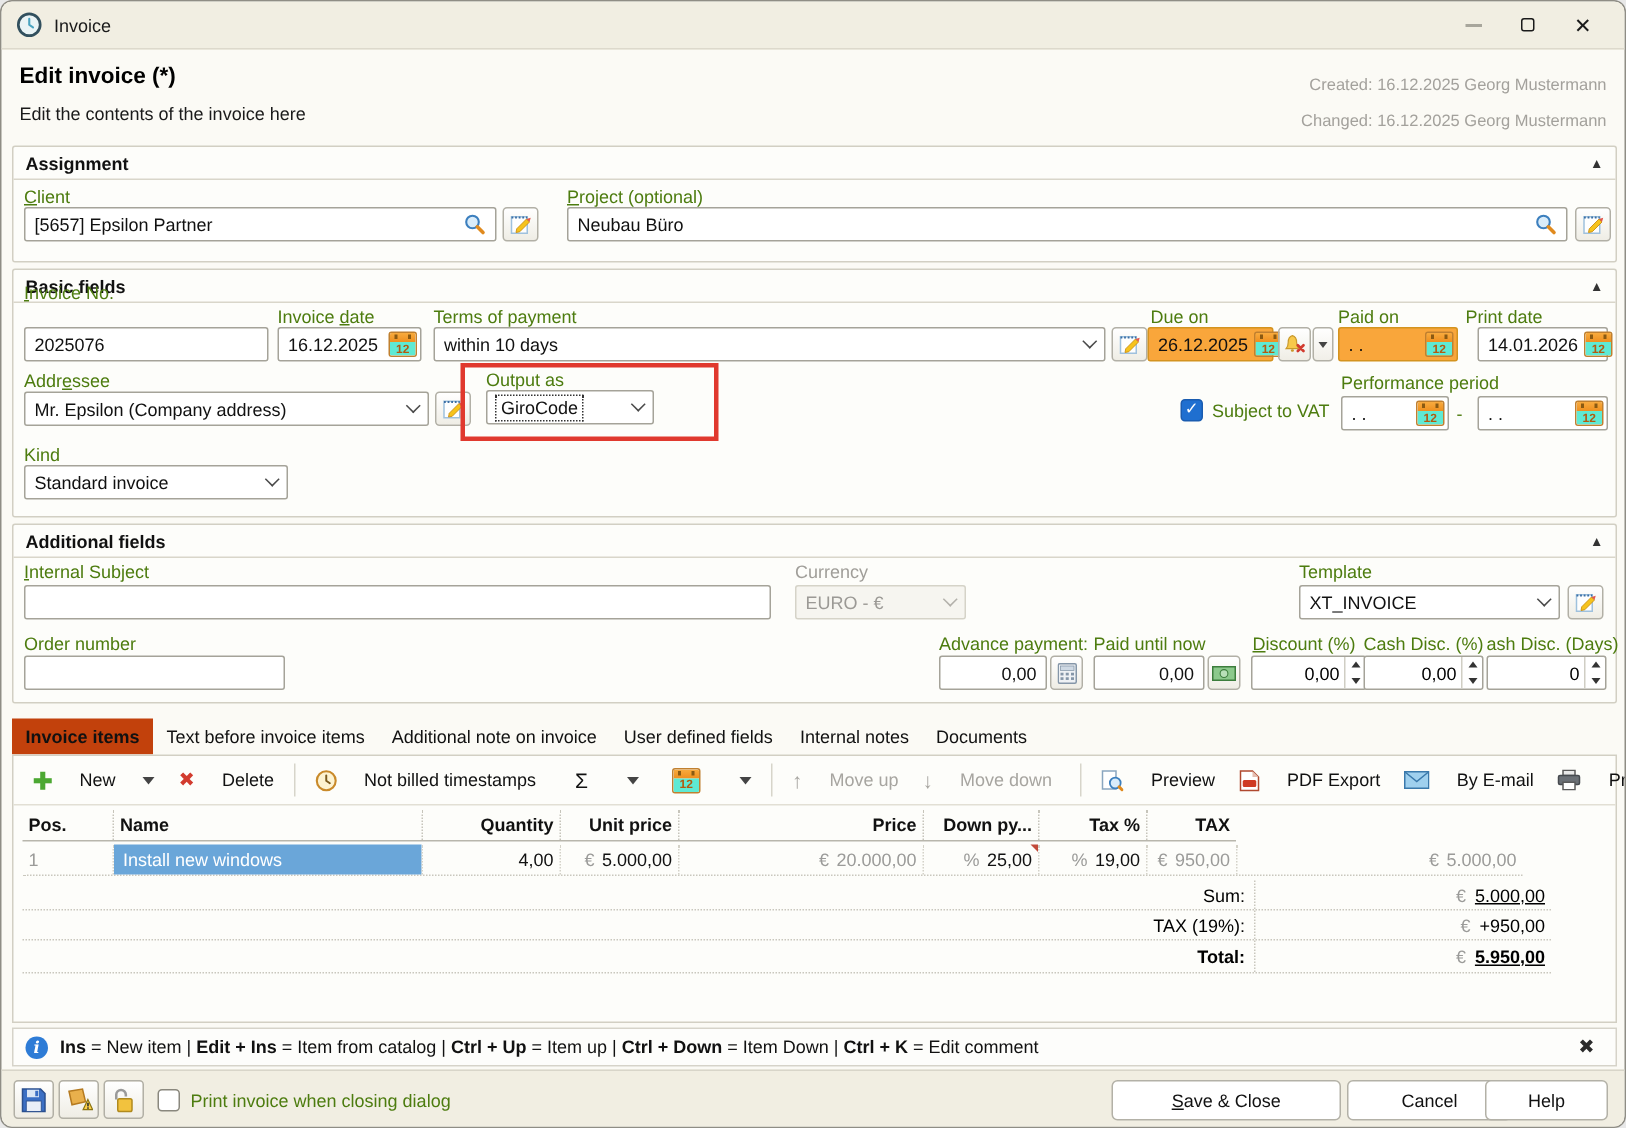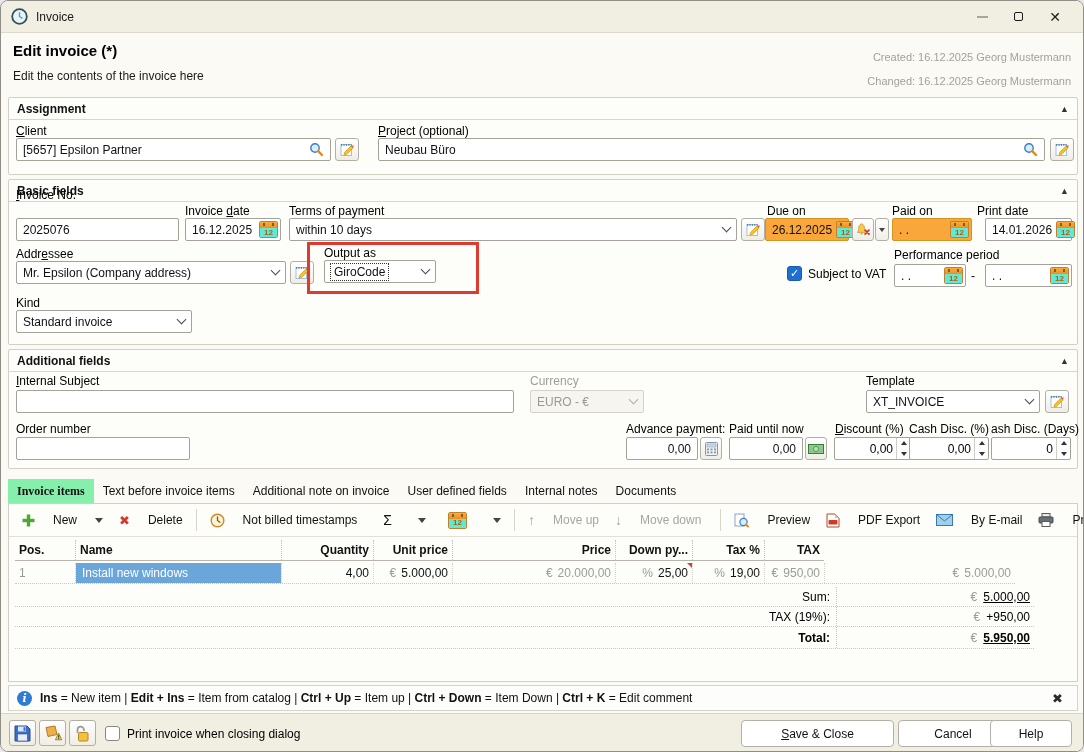--- a/index.html
+++ b/index.html
@@ -13,21 +13,21 @@
   .maxbox{display:inline-block;width:9px;height:9px;border:1.4px solid #1a1a1a;border-radius:2px;}
   .closex{font-size:14px;color:#1a1a1a;line-height:1;}
   
   .hdr-title{position:absolute;left:12px;top:41px;font-size:15px;font-weight:bold;color:#000;}
   .hdr-sub{position:absolute;left:12px;top:68px;font-size:12px;color:#1a1a1a;}
   .hdr-meta{position:absolute;right:12px;top:44px;text-align:right;font-size:11px;color:#a3a19c;line-height:24px;}
   
   .grp{position:absolute;left:7px;width:1070px;background:#fdfdfa;border:1px solid #d2cfc3;border-radius:2px;}
   .grp-h{height:22px;border-bottom:1px solid #d9d6ca;display:flex;align-items:center;padding:0 8px;font-size:12px;font-weight:bold;color:#111;}
   .grp-col{margin-left:auto;font-size:9px;color:#333;}
-  .lbl{position:absolute;font-size:12px;color:#000000;white-space:nowrap;}
+  .lbl{position:absolute;font-size:12px;color:#4d7c0f;white-space:nowrap;}
   .lbl.dim{color:#a09e99;}
   .inp{position:absolute;height:23px;background:#fff;border:1px solid #a5a399;border-radius:2px;display:flex;align-items:center;padding:0 6px;font-size:12px;color:#111;}
   .inp.dis{background:#f6f5f0;border-color:#d5d3c8;color:#9b9995;}
   .chev{width:7px;height:7px;border-right:1.5px solid #4a4a4a;border-bottom:1.5px solid #4a4a4a;transform:rotate(45deg);margin-top:-4px;flex:none;}
   .chev.dim{border-color:#b3b1ab;}
   .ml{margin-left:auto;}
   .btn-sm{position:absolute;width:24px;height:23px;border:1px solid #b2b0a6;border-radius:3px;background:linear-gradient(#ffffff,#efede5);display:flex;align-items:center;justify-content:center;padding:0;}
   .cal{width:19px;height:17px;border:1px solid #c08030;border-radius:2px;overflow:hidden;flex:none;display:flex;flex-direction:column;}
   .cal .top{height:6px;background:linear-gradient(#f8ab3e,#ee8f1f);display:flex;justify-content:space-between;padding:1px 3px 0;}
   .cal .top i{display:block;width:2px;height:3px;background:#8a5a12;}
@@ -41,21 +41,21 @@
   .spin .arr span{flex:1;display:flex;align-items:center;justify-content:center;}
   .tri-up{width:0;height:0;border-left:3.5px solid transparent;border-right:3.5px solid transparent;border-bottom:4px solid #333;}
   .tri-dn{width:0;height:0;border-left:3.5px solid transparent;border-right:3.5px solid transparent;border-top:4px solid #333;}
   .ck{position:absolute;width:15px;height:15px;border-radius:3px;}
   .ck.on{background:#1f6fd0;border:1px solid #1a5cb0;color:#fff;font-size:11px;font-weight:bold;display:flex;align-items:center;justify-content:center;line-height:1;}
   .ck.off{background:#fff;border:1px solid #8a887e;}
   .redbox{position:absolute;border:3px solid #e0392e;z-index:6;pointer-events:none;}
   
   .tabs{position:absolute;left:7px;top:478px;height:24px;display:flex;align-items:flex-end;}
   .tab{height:24px;display:flex;align-items:center;padding:0 9px;font-size:12px;color:#111;white-space:nowrap;}
-  .tab.active{background:#86efac;font-weight:bold;font-family:Liberation Serif, serif;}
+  .tab.active{background:#c2410c;font-weight:bold;}
   
   .content{position:absolute;left:7px;top:502px;width:1070px;height:179px;background:#fdfdfa;border:1px solid #d2cfc3;}
   .toolbar{position:absolute;left:0;top:0;right:0;height:33px;border-bottom:1px solid #e2dfd4;display:flex;align-items:center;padding:0 6px;gap:2px;}
   .tbtn{display:flex;align-items:center;gap:18px;padding:0 7px;height:26px;font-size:12px;color:#111;border-radius:3px;white-space:nowrap;}
   .tbtn.dis{color:#a7a5a0;}
   .tsep{width:1px;height:22px;background:#d7d5ca;margin:0 4px;flex:none;}
   .darr{width:0;height:0;border-left:4px solid transparent;border-right:4px solid transparent;border-top:5px solid #444;}
   .arrtxt{font-size:14px;font-weight:bold;color:#a7a5a0;}
   
   .grow{position:absolute;left:6px;display:flex;font-size:12px;color:#111;}

